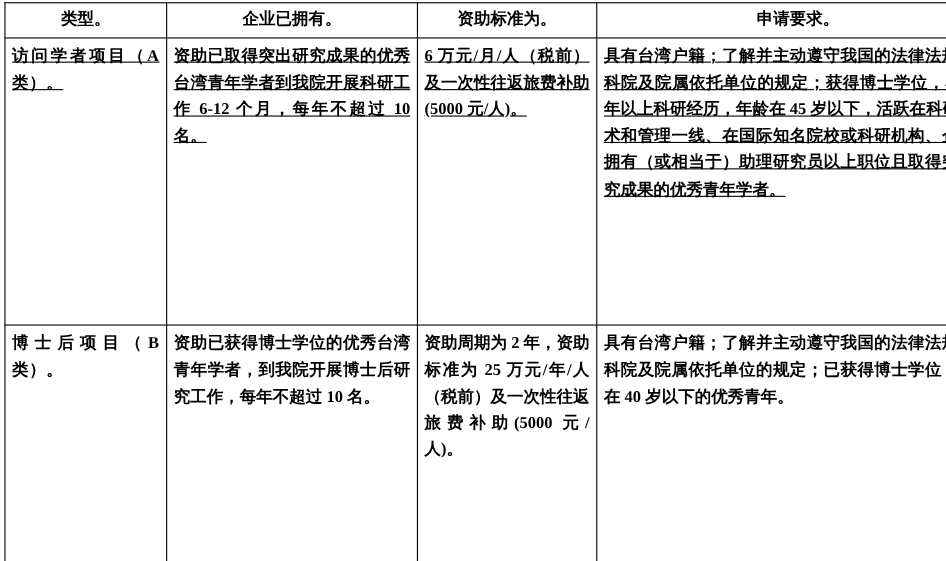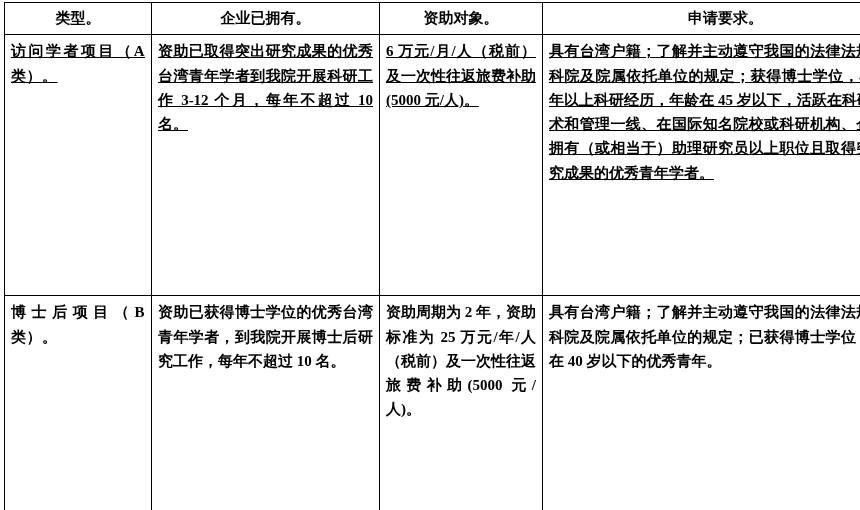--- a/index.html
+++ b/index.html
@@ -56,28 +56,28 @@
 </style>
 </head>
 <body>
 
 <div class="doc">
   <table class="grant-table">
     <thead>
       <tr>
         <th class="col-type">类型。</th>
         <th class="col-target">企业已拥有。</th>
-        <th class="col-standard">资助对象。</th>
+        <th class="col-standard">资助标准为。</th>
         <th class="col-req">申请要求。</th>
       </tr>
     </thead>
     <tbody>
       <tr class="row-a">
         <td class="col-type cell-type">访问学者项目（A 类）。</td>
-        <td class="col-target">资助已取得突出研究成果的优秀台湾青年学者到我院开展科研工作 3-12 个月，每年不超过 10 名。</td>
+        <td class="col-target">资助已取得突出研究成果的优秀台湾青年学者到我院开展科研工作 6-12 个月，每年不超过 10 名。</td>
         <td class="col-standard">6 万元/月/人（税前）及一次性往返旅费补助(5000 元/人)。</td>
         <td class="col-req">具有台湾户籍；了解并主动遵守我国的法律法规和中科院及院属依托单位的规定；获得博士学位，具有 5 年以上科研经历，年龄在 45 岁以下，活跃在科研、技术和管理一线、在国际知名院校或科研机构、企业已拥有（或相当于）助理研究员以上职位且取得突出研究成果的优秀青年学者。</td>
       </tr>
       <tr class="row-b">
         <td class="col-type cell-type">博士后项目（B 类）。</td>
         <td class="col-target">资助已获得博士学位的优秀台湾青年学者，到我院开展博士后研究工作，每年不超过 10 名。</td>
         <td class="col-standard">资助周期为 2 年，资助标准为 25 万元/年/人（税前）及一次性往返旅费补助(5000 元/人)。</td>
         <td class="col-req">具有台湾户籍；了解并主动遵守我国的法律法规和中科院及院属依托单位的规定；已获得博士学位，年龄在 40 岁以下的优秀青年。</td>
       </tr>
     </tbody>

